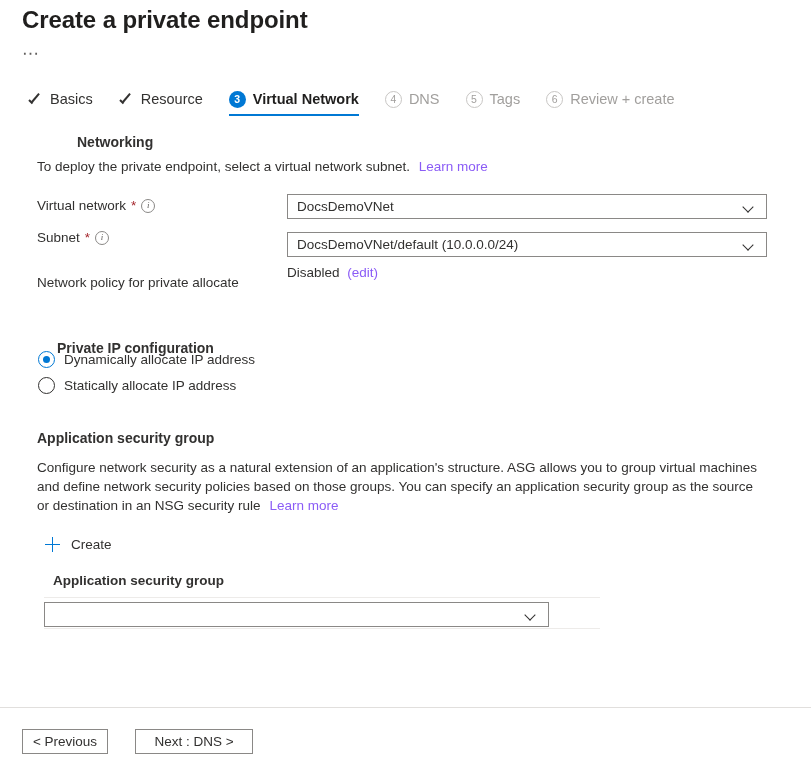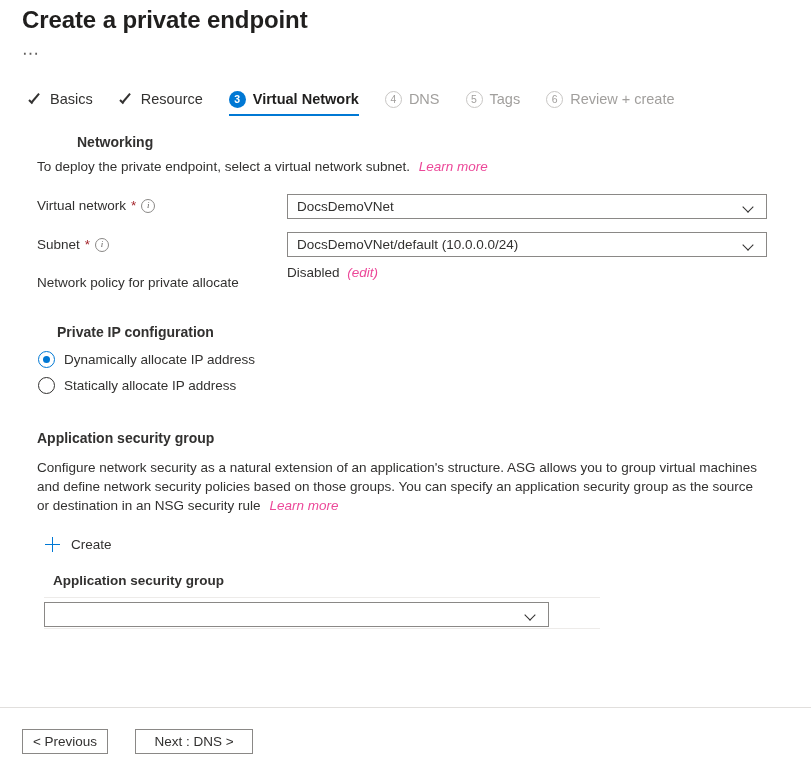--- a/index.html
+++ b/index.html
@@ -122,24 +122,23 @@
     font-weight: 600;
     color: #323130;
   }
   .body-text {
     position: absolute;
     font-size: 13.5px;
     color: #323130;
     line-height: 19px;
   }
   .link {
-    color: #ec4899;
+    color: #8b5cf6;
     text-decoration: none;
     cursor: pointer;
-    font-style: italic;
   }
 
   
   .field-label {
     position: absolute;
     font-size: 13.5px;
     color: #323130;
     display: flex;
     align-items: center;
     gap: 5px;
@@ -326,39 +325,39 @@
   <div class="field-label" style="left:37px; top:198px;">
     <span>Virtual network</span>
     <span class="req">*</span>
     <span class="info-icon">i</span>
   </div>
   <div class="dropdown" style="left:287px; top:194px; width:480px;">
     <span class="dd-value">DocsDemoVNet</span>
     <span class="chevron"></span>
   </div>
 
-  <div class="field-label" style="left:37px; top:237px;">
+  <div class="field-label" style="left:37px; top:230px;">
     <span>Subnet</span>
     <span class="req">*</span>
     <span class="info-icon">i</span>
   </div>
   <div class="dropdown" style="left:287px; top:232px; width:480px;">
     <span class="dd-value">DocsDemoVNet/default (10.0.0.0/24)</span>
     <span class="chevron"></span>
   </div>
 
   <div class="field-label" style="left:37px; top:275px;">
     <span>Network policy for private allocate</span>
   </div>
   <div class="body-text" style="left:287px; top:263px;">
     <span>Disabled</span>
     <span style="display:inline-block;width:4px;"></span><a class="link">(edit)</a>
   </div>
 
-  <div class="section-heading" style="left:37px; top:324px;padding-left:20px;">Private IP configuration</div>
+  <div class="section-heading" style="left:37px; top:340px;padding-left:20px;">Private IP configuration</div>
 
   <div class="radio-row" style="left:38px; top:377px;">
     <span class="radio"></span>
     <span>Statically allocate IP address</span>
   </div>
 
   <div class="radio-row" style="left:38px; top:351px;">
     <span class="radio checked"></span>
     <span>Dynamically allocate IP address</span>
   </div>

